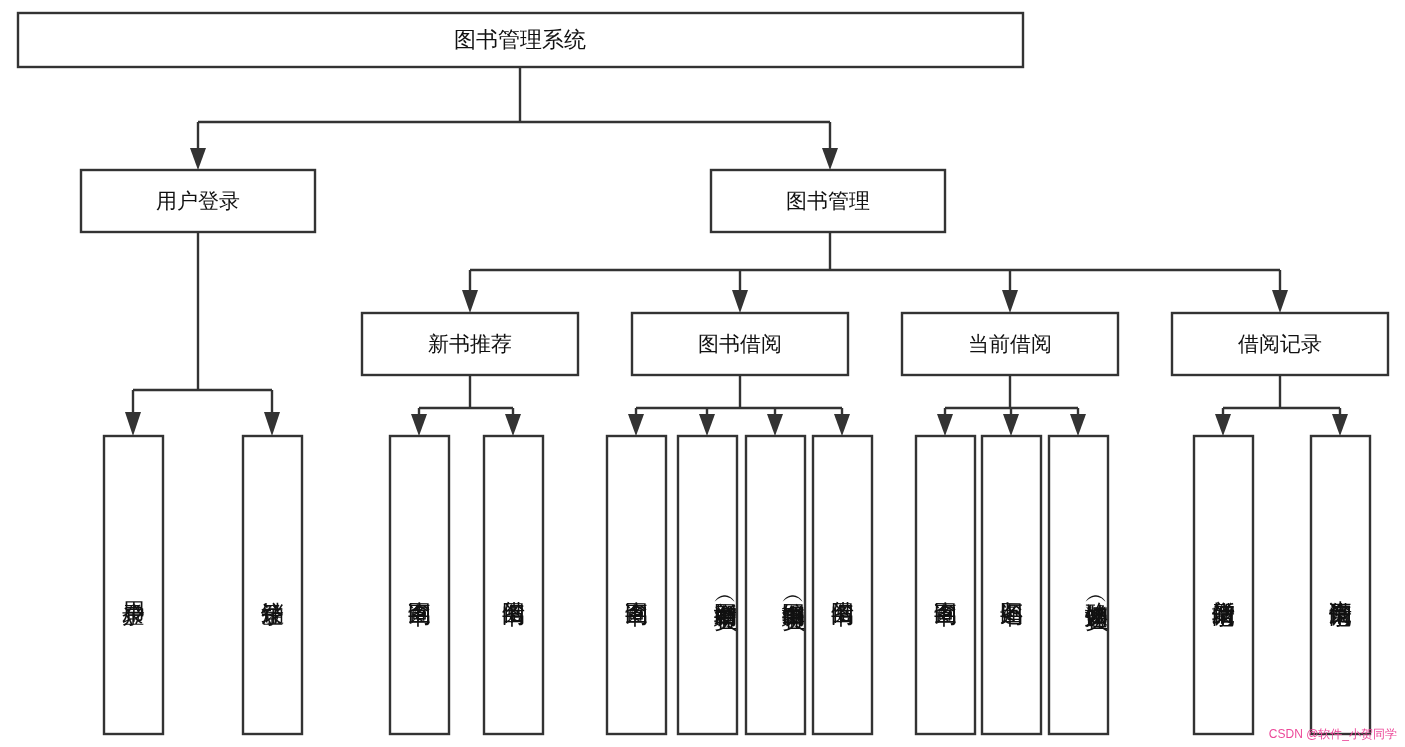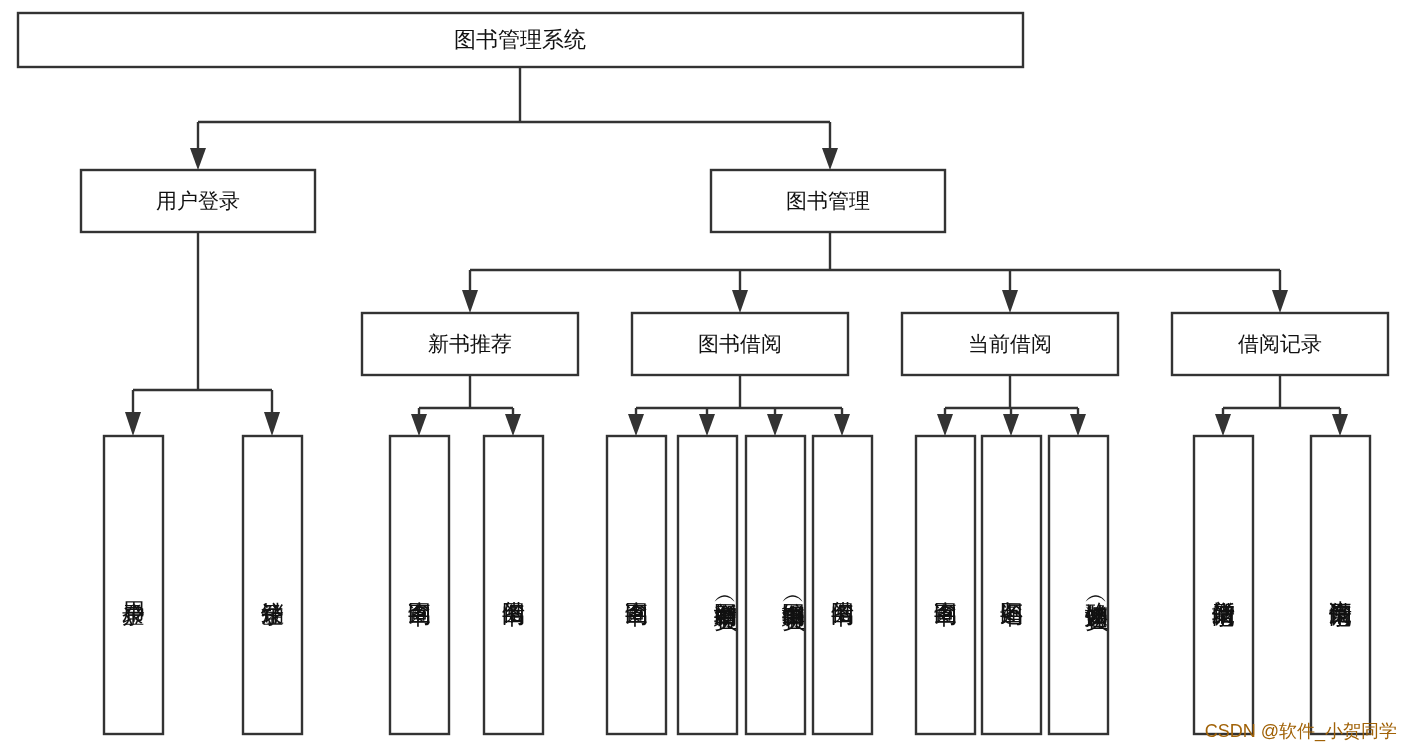--- a/index.html
+++ b/index.html
@@ -71,22 +71,22 @@
     pointer-events: none;
   }
   .leaf-label.centered {
     align-items: center;
   }
   .watermark {
     position: absolute;
     right: 8px;
     bottom: 4px;
     font-family: "Liberation Sans", "DejaVu Sans", sans-serif;
-    font-size: 18px;
-    color: #a16207;
+    font-size: 12px;
+    color: #ec4899;
     white-space: nowrap;
   }
 </style>
 </head>
 <body>
 
 <div id="diagram-root">
 
   <svg class="diagram" viewBox="0 0 1405 747">
 

